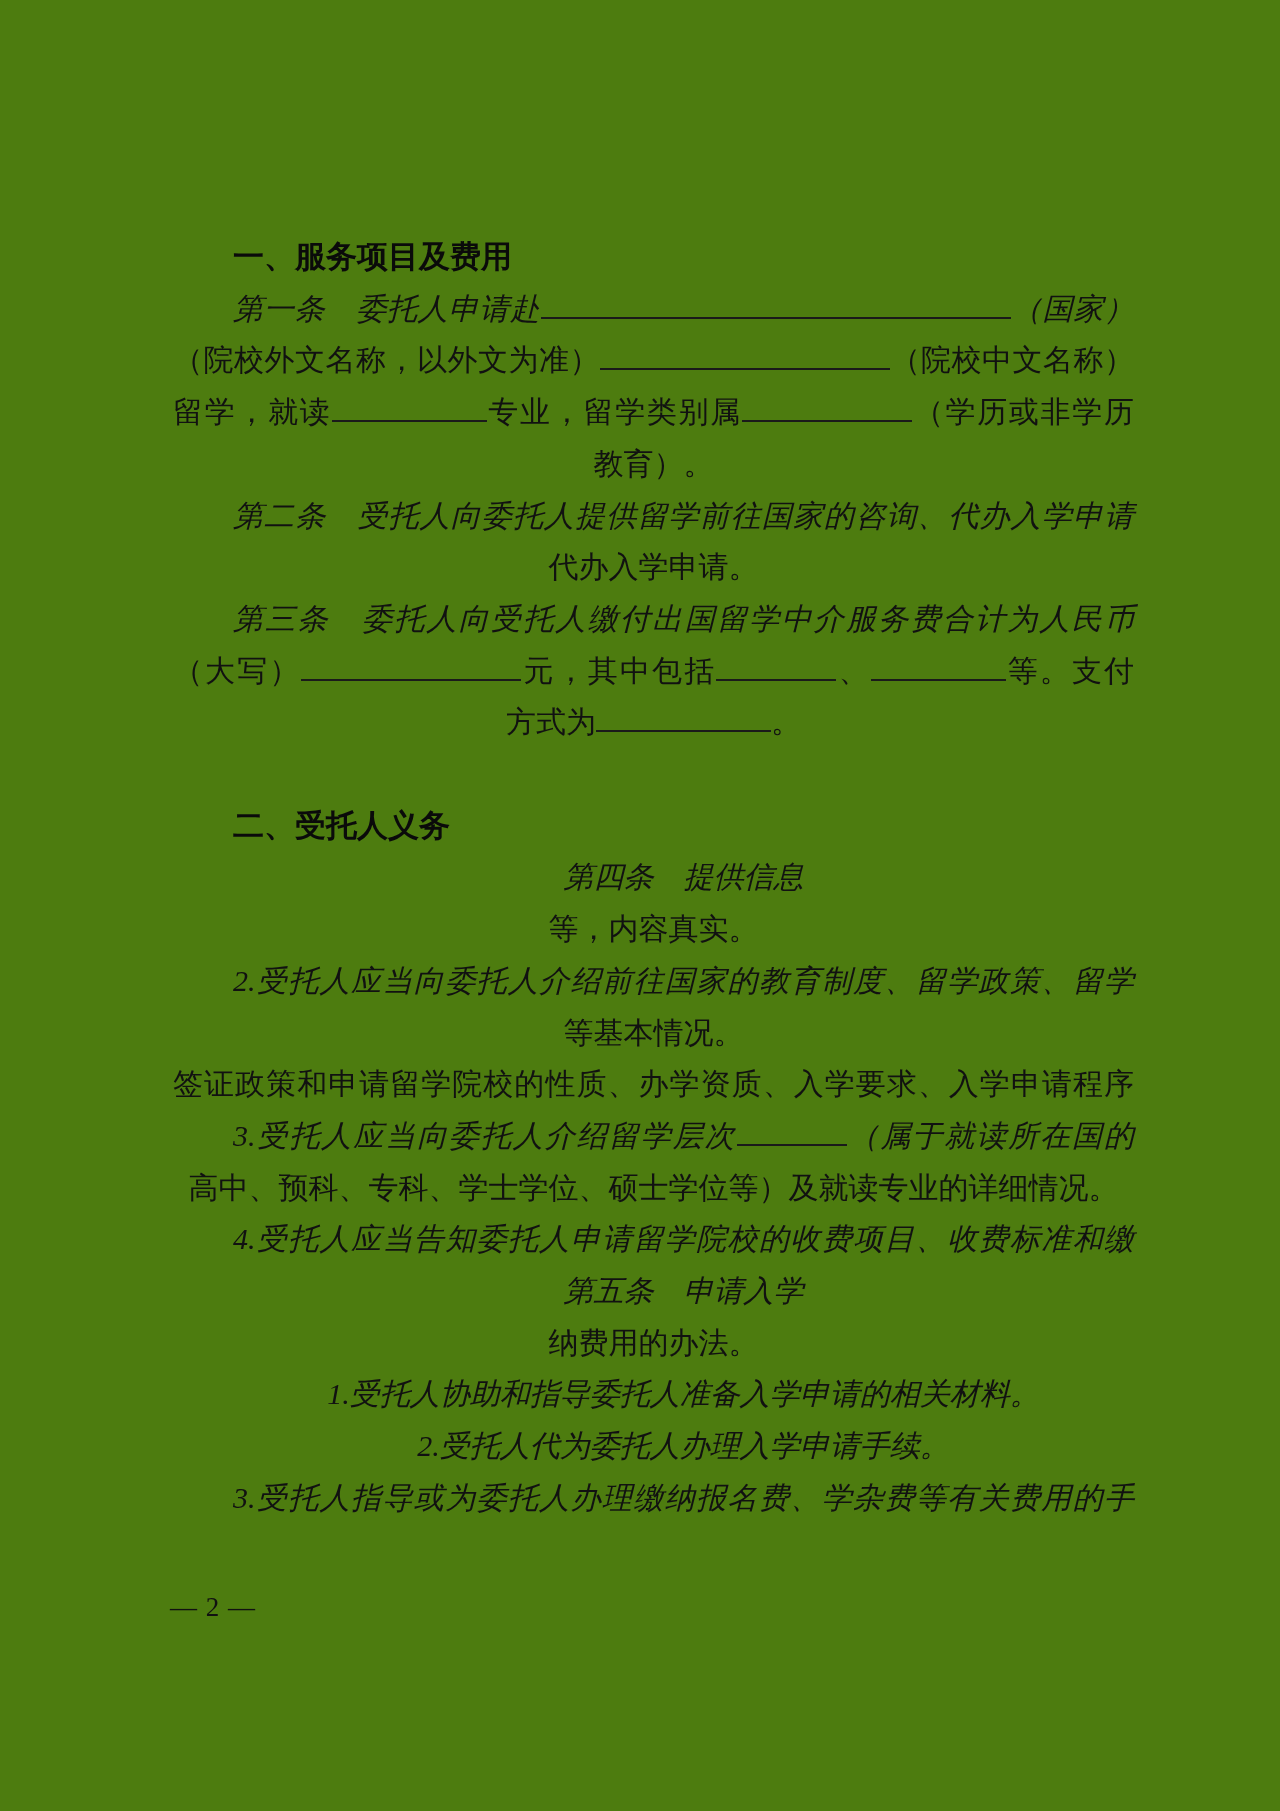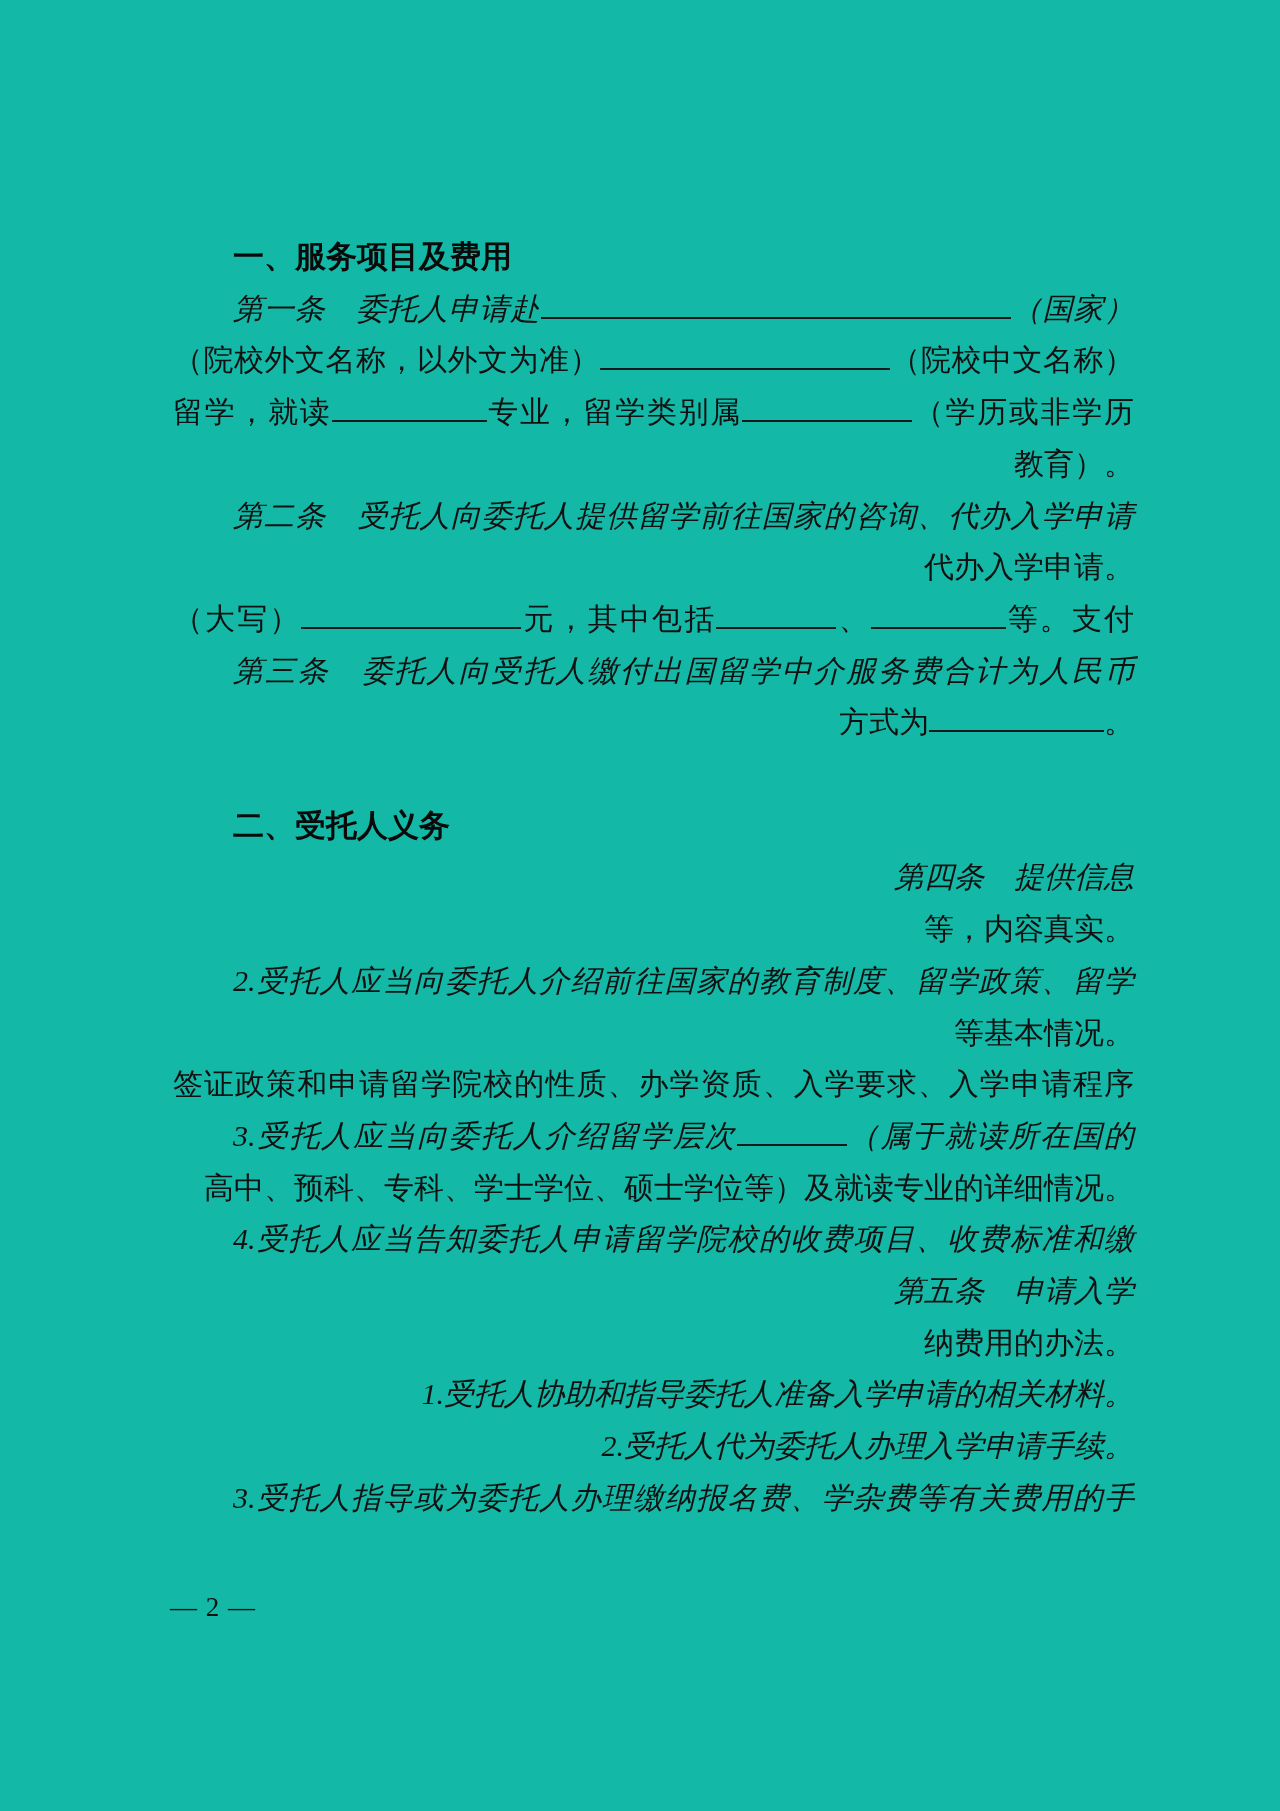--- a/index.html
+++ b/index.html
@@ -4,36 +4,36 @@
 <style>
   html, body {
     margin: 0;
     padding: 0;
     background: #ffffff;
   }
   .page {
     position: relative;
     width: 1280px;
     height: 1811px;
-    background: #14b8a6;
+    background: #4d7c0f;
     overflow: hidden;
     font-family: "Liberation Serif", serif;
     color: #111111;
   }
   .doc-body {
     position: absolute;
     left: 173px;
     top: 231px;
     width: 961px;
   }
   .line {
     font-size: 30px;
     line-height: 51.7px;
     white-space: nowrap;
-    text-align: right;
+    text-align: center;
     color: #111111;
   }
   .line.full {
     text-align: justify;
     text-align-last: justify;
   }
   .line.indent {
     text-indent: 60px;
     font-style: italic;
   }
@@ -71,22 +71,22 @@
 
 <div class="page">
   <div class="doc-body" id="doc-body">
       <div class="heading">一、服务项目及费用</div>
       <div class="line indent full"><span>第一条　委托人申请赴</span><span class="blank" style="width: 470px;"></span><span>（国家）</span></div>
       <div class="line full"><span>（院校外文名称，以外文为准）</span><span class="blank" style="width: 290px;"></span><span>（院校中文名称）</span></div>
       <div class="line full"><span>留学，就读</span><span class="blank" style="width: 155px;"></span><span>专业，留学类别属</span><span class="blank" style="width: 170px;"></span><span>（学历或非学历</span></div>
       <div class="line"><span>教育）。</span></div>
       <div class="line indent full"><span>第二条　受托人向委托人提供留学前往国家的咨询、代办入学申请</span></div>
       <div class="line"><span>代办入学申请。</span></div>
+      <div class="line indent full"><span>第三条　委托人向受托人缴付出国留学中介服务费合计为人民币</span></div>
       <div class="line full"><span>（大写）</span><span class="blank" style="width: 220px;"></span><span>元，其中包括</span><span class="blank" style="width: 120px;"></span><span>、</span><span class="blank" style="width: 135px;"></span><span>等。支付</span></div>
-      <div class="line indent full"><span>第三条　委托人向受托人缴付出国留学中介服务费合计为人民币</span></div>
       <div class="line"><span>方式为</span><span class="blank" style="width: 175px;"></span><span>。</span></div>
       <div class="spacer"></div>
       <div class="heading">二、受托人义务</div>
       <div class="line indent"><span>第四条　提供信息</span></div>
       <div class="line"><span>等，内容真实。</span></div>
       <div class="line indent full"><span>2.受托人应当向委托人介绍前往国家的教育制度、留学政策、留学</span></div>
       <div class="line"><span>等基本情况。</span></div>
       <div class="line full"><span>签证政策和申请留学院校的性质、办学资质、入学要求、入学申请程序</span></div>
       <div class="line indent full"><span>3.受托人应当向委托人介绍留学层次</span><span class="blank" style="width: 110px;"></span><span>（属于就读所在国的</span></div>
       <div class="line"><span>高中、预科、专科、学士学位、硕士学位等）及就读专业的详细情况。</span></div>

